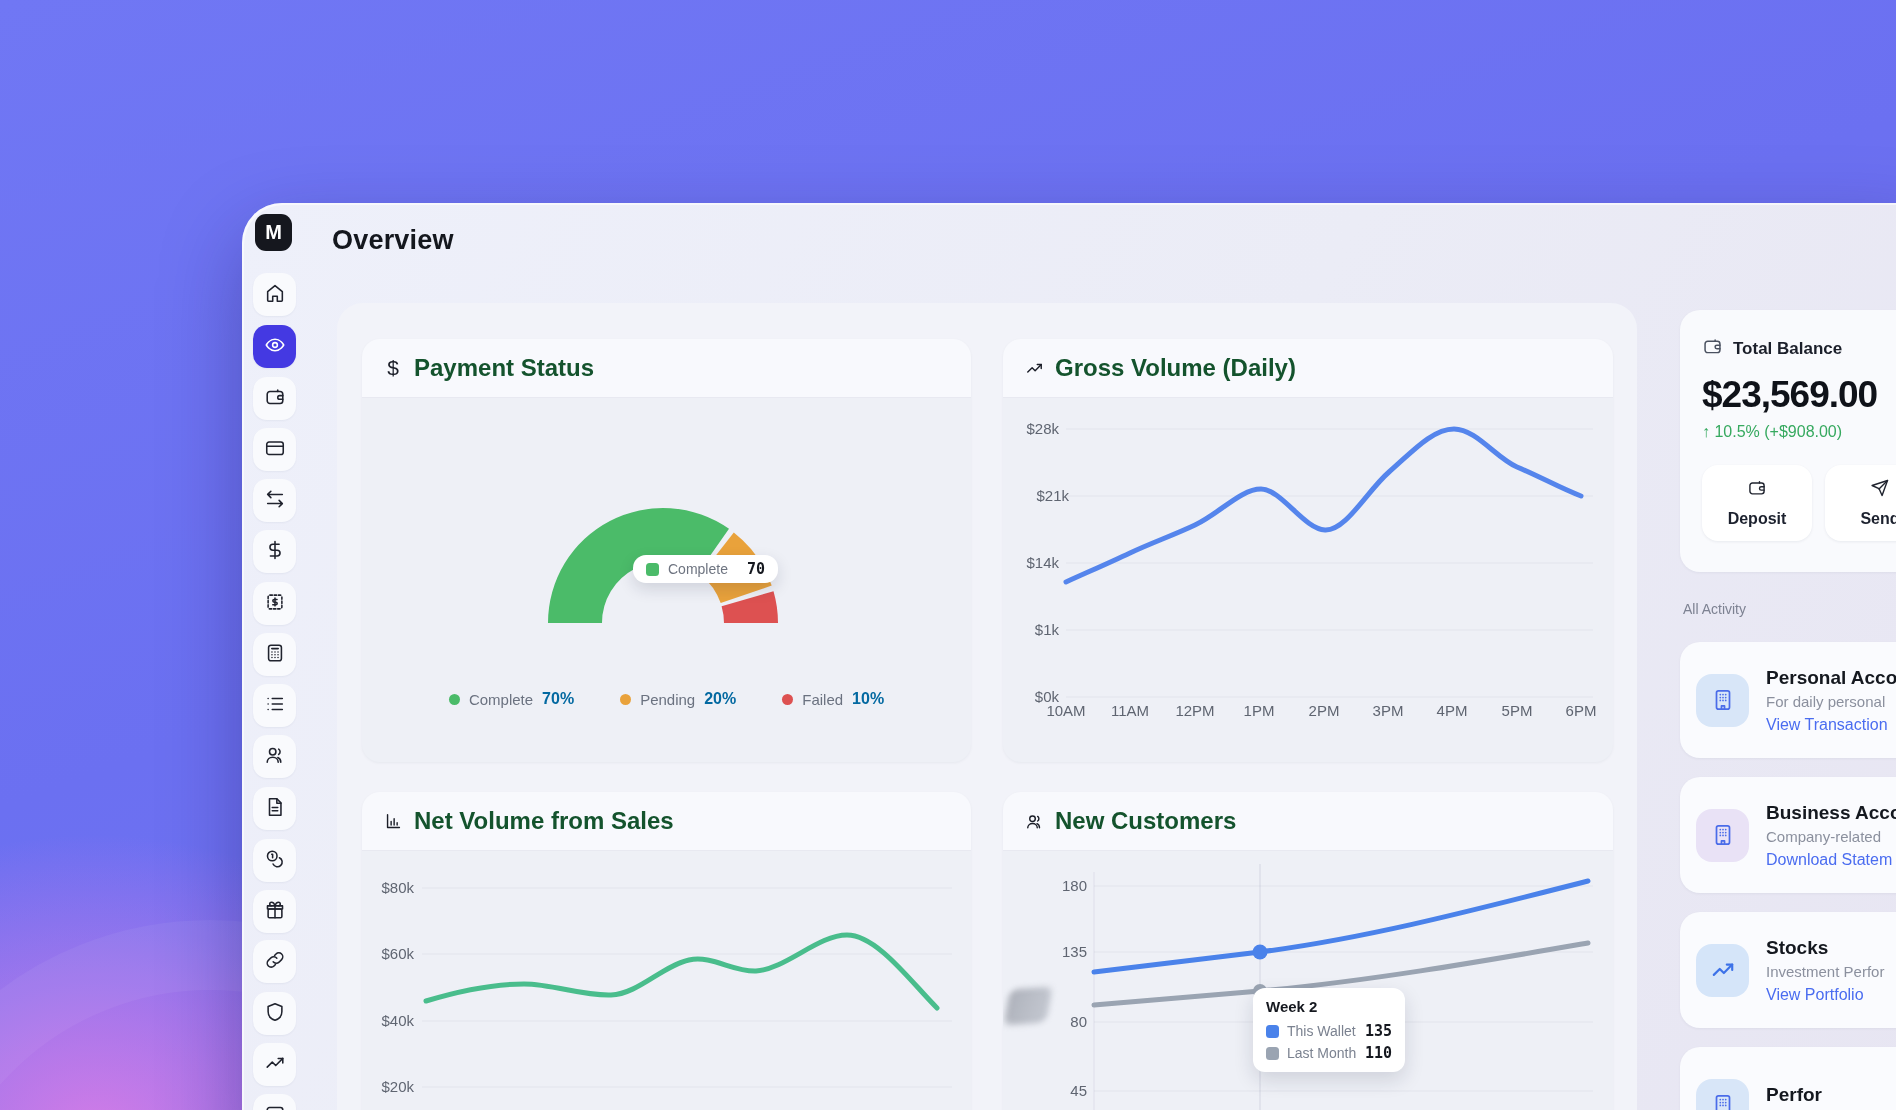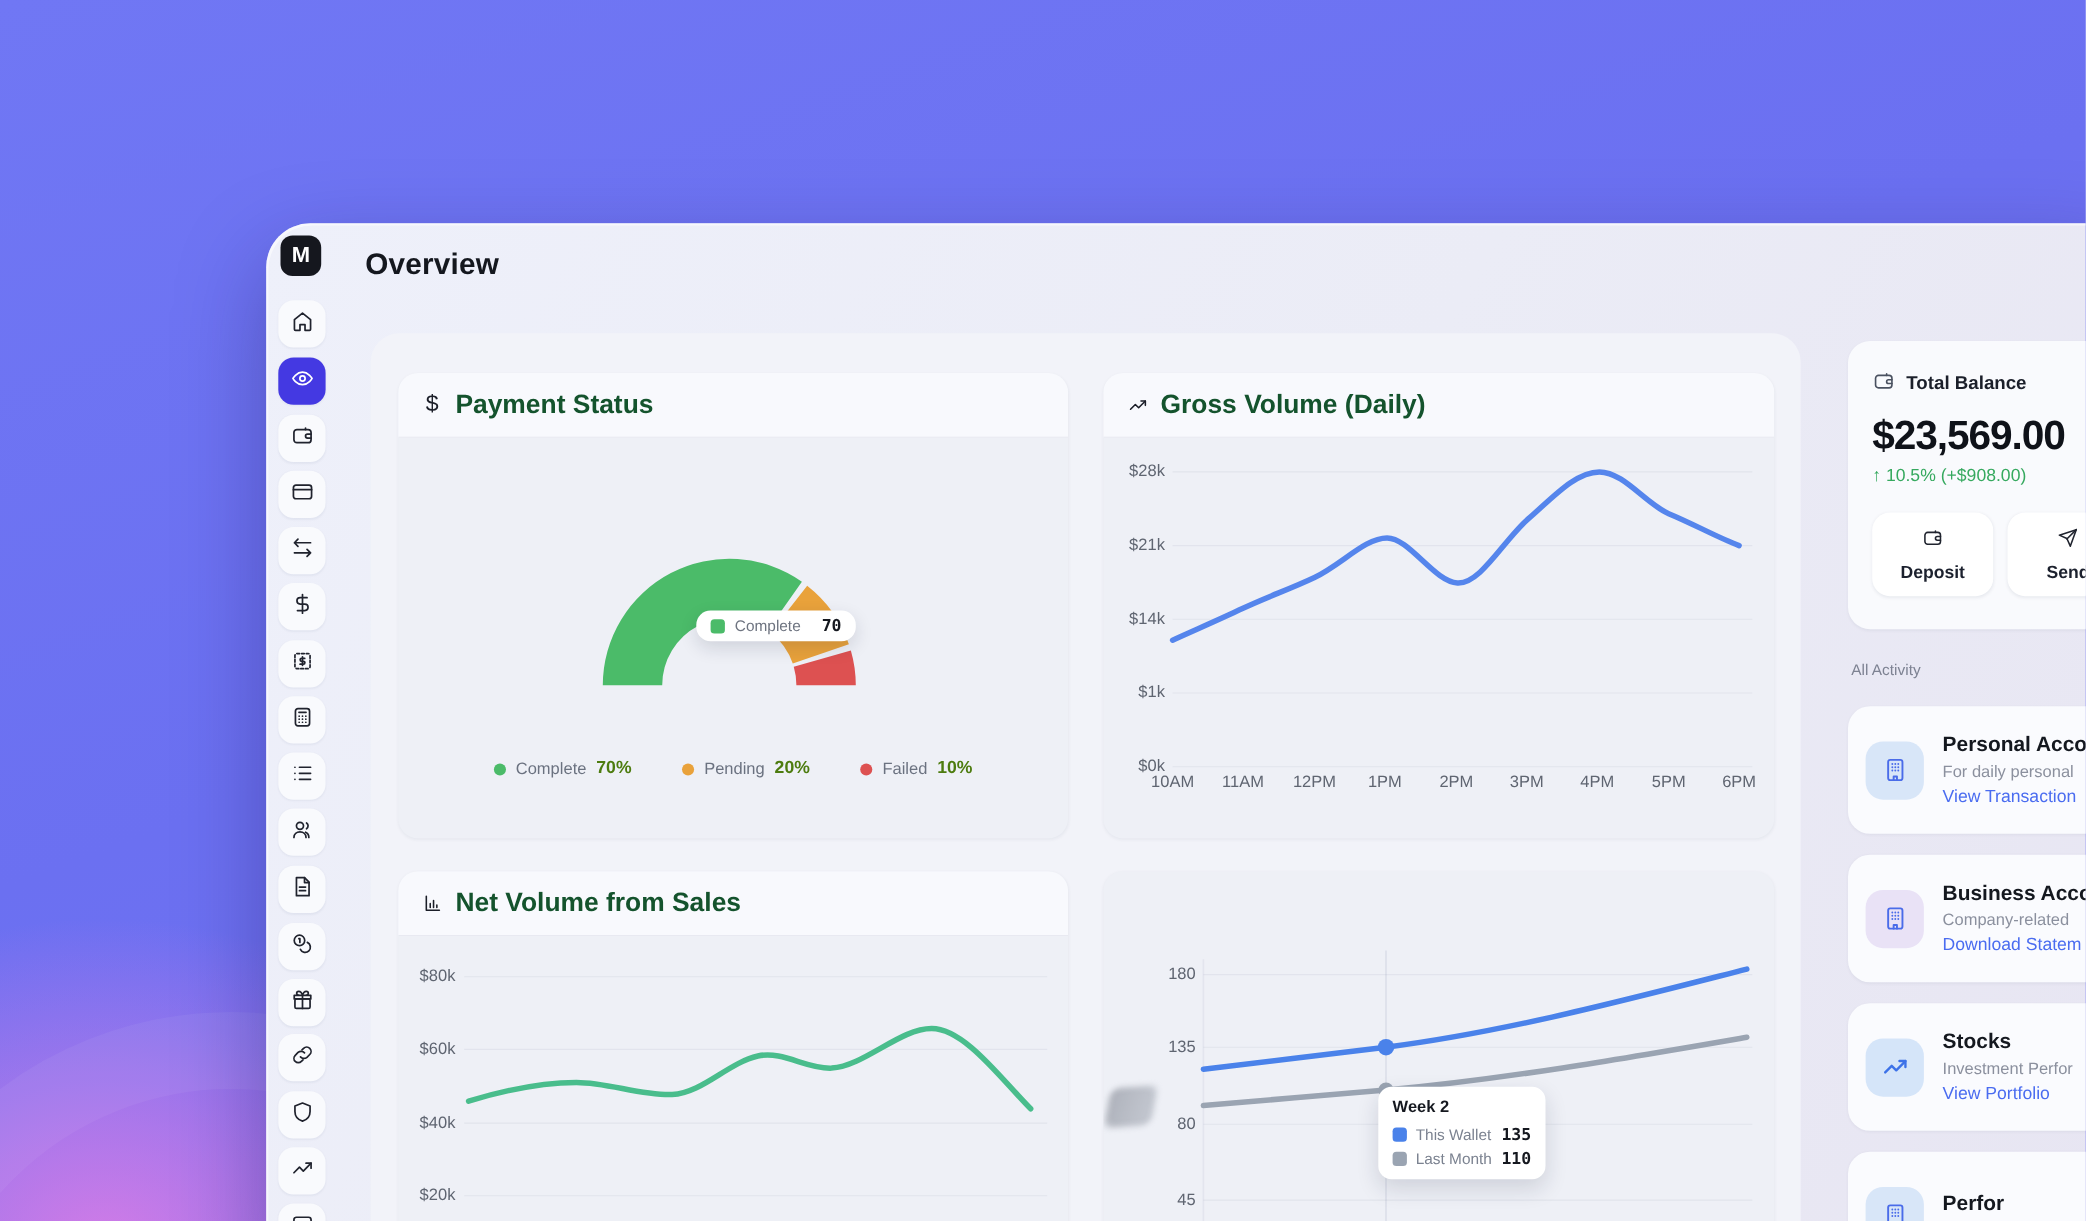--- a/index.html
+++ b/index.html
@@ -54,21 +54,21 @@
     padding:0 13px;box-sizing:border-box;}
   .swatch{width:13px;height:13px;border-radius:3.5px;flex:none;}
   .sw-green{background:#4bbb69;} .sw-blue{background:#4a82ea;} .sw-gray{background:#9aa4b2;}
   .gtip .tlabel{font-size:14px;color:#6e7480;}
   .gtip .tval{margin-left:auto;font-family:"DejaVu Sans Mono",monospace;font-size:15px;font-weight:700;color:#15181f;}
   
   .legend{position:absolute;left:0;right:0;top:351px;display:flex;justify-content:center;gap:46px;}
   .leg-item{display:flex;align-items:center;gap:9px;}
   .leg-dot{width:11px;height:11px;border-radius:50%;}
   .leg-label{font-size:15px;color:#6b7280;}
-  .leg-val{font-size:16px;font-weight:700;color:#4d7c0f;}
+  .leg-val{font-size:16px;font-weight:700;color:#0369a1;}
   
   .ctip{position:absolute;left:250px;top:196px;width:152px;background:#fff;border-radius:12px;
     box-shadow:0 8px 20px rgba(20,25,60,.14);padding:10px 13px;box-sizing:border-box;}
   .ctip .ttitle{font-size:15px;font-weight:700;color:#15181f;margin-bottom:7px;}
   .ctip .trow{display:flex;align-items:center;gap:8px;margin-top:4px;}
   .ctip .trlabel{font-size:14px;color:#7b8290;}
   .ctip .trval{font-family:"DejaVu Sans Mono",monospace;font-size:15px;font-weight:700;color:#15181f;margin-left:auto;}
   .smudge{position:absolute;left:4px;top:196px;width:42px;height:36px;border-radius:8px;
     background:linear-gradient(100deg,#6f7480,#9aa0ac);opacity:.5;filter:blur(3px);
     transform:skewX(-14deg) rotate(-4deg);}
@@ -265,21 +265,21 @@
       </div>
       <svg class="chart" width="610" height="423" viewBox="0 0 610 423">
         <line class="gridline" x1="63" y1="90" x2="590" y2="90"></line>
           <line class="gridline" x1="63" y1="157" x2="590" y2="157"></line>
           <line class="gridline" x1="63" y1="224" x2="590" y2="224"></line>
           <line class="gridline" x1="63" y1="291" x2="590" y2="291"></line>
           <line class="gridline" x1="63" y1="358" x2="590" y2="358"></line>
         <path d="M63,243 C85,233 106,224 127,214 C148,204 171,196 192,186 C217,174 238,150 258,150 C278,150 301,190 322,191 C343,192 364,152 386,133 C408,114 429,90 451,90 C473,90 493,119 514,128 C536,137 557,149 578,157" fill="none" stroke="#5585ec" stroke-width="5" stroke-linecap="round"></path>
       </svg>
       <span class="tick ytick" style="left:14px;top:81px;width:42px;">$28k</span>
-      <span class="tick ytick" style="left:14px;top:148px;width:42px;">$21k</span>
+      <span class="tick ytick" style="left:24px;top:148px;width:42px;">$21k</span>
       <span class="tick ytick" style="left:14px;top:215px;width:42px;">$14k</span>
       <span class="tick ytick" style="left:14px;top:282px;width:42px;">$1k</span>
       <span class="tick ytick" style="left:14px;top:349px;width:42px;">$0k</span>
       <span class="tick xtick" style="left:39px;top:363px;">10AM</span>
       <span class="tick xtick" style="left:103px;top:363px;">11AM</span>
       <span class="tick xtick" style="left:168px;top:363px;">12PM</span>
       <span class="tick xtick" style="left:232px;top:363px;">1PM</span>
       <span class="tick xtick" style="left:297px;top:363px;">2PM</span>
       <span class="tick xtick" style="left:361px;top:363px;">3PM</span>
       <span class="tick xtick" style="left:425px;top:363px;">4PM</span>
@@ -304,20 +304,30 @@
           <line class="gridline" x1="60" y1="295" x2="590" y2="295"></line>
         <path d="M64,209 C97,199 129,192 162,192 C191,192 220,204 249,203 C276,202 300,174 327,168 C350,163 371,180 394,179 C424,177 456,143 485,143 C515,143 549,190 575,216" fill="none" stroke="#49bd8c" stroke-width="5" stroke-linecap="round"></path>
       </svg>
       <span class="tick ytick" style="left:8px;top:87px;width:44px;">$80k</span>
       <span class="tick ytick" style="left:8px;top:153px;width:44px;">$60k</span>
       <span class="tick ytick" style="left:8px;top:220px;width:44px;">$40k</span>
       <span class="tick ytick" style="left:8px;top:286px;width:44px;">$20k</span>
     </div>
 
     <div class="card" style="left:666px;top:489px;width:610px;height:500px;">
+      <div class="card-head">
+        <span class="hicon">
+            <svg viewBox="0 0 24 24">
+              <circle cx="9.5" cy="8.5" r="3.5"></circle>
+              <path d="M3.5 20c0-3.3 2.7-5.5 6-5.5s6 2.2 6 5.5"></path>
+              <path d="M16 5.6a3.5 3.5 0 0 1 0 5.8M18.3 20c0-2.6-1.3-4.4-3.2-5.2"></path>
+            </svg>
+          </span>
+        <span class="htitle">New Customers</span>
+      </div>
       <svg class="chart" width="610" height="500" viewBox="0 0 610 500">
         <line x1="91" y1="80" x2="91" y2="500" stroke="#e3e5ee" stroke-width="1.5"></line>
         <line x1="257" y1="72" x2="257" y2="500" stroke="#dcdfe9" stroke-width="1.5"></line>
         <line class="gridline" x1="91" y1="94" x2="590" y2="94"></line>
           <line class="gridline" x1="91" y1="160" x2="590" y2="160"></line>
           <line class="gridline" x1="91" y1="230" x2="590" y2="230"></line>
           <line class="gridline" x1="91" y1="299" x2="590" y2="299"></line>
         <path d="M91,213 C146,208 202,204 257,199 C366,189 475,170 585,151" fill="none" stroke="#9aa4b2" stroke-width="5" stroke-linecap="round"></path>
         <path d="M91,180 C146,173 202,167 257,160 C366,146 475,117 585,89" fill="none" stroke="#4a82ea" stroke-width="5" stroke-linecap="round"></path>
         <circle cx="257" cy="199" r="7" fill="#9aa4b2"></circle>

